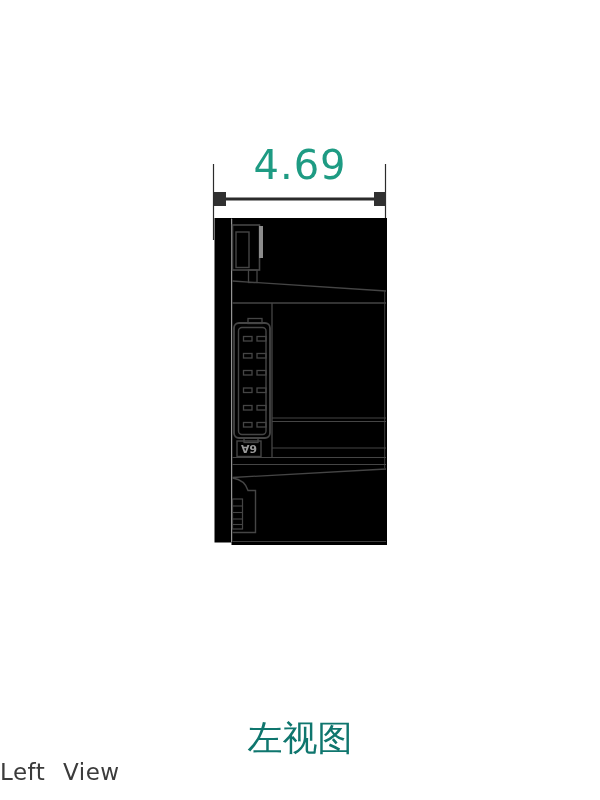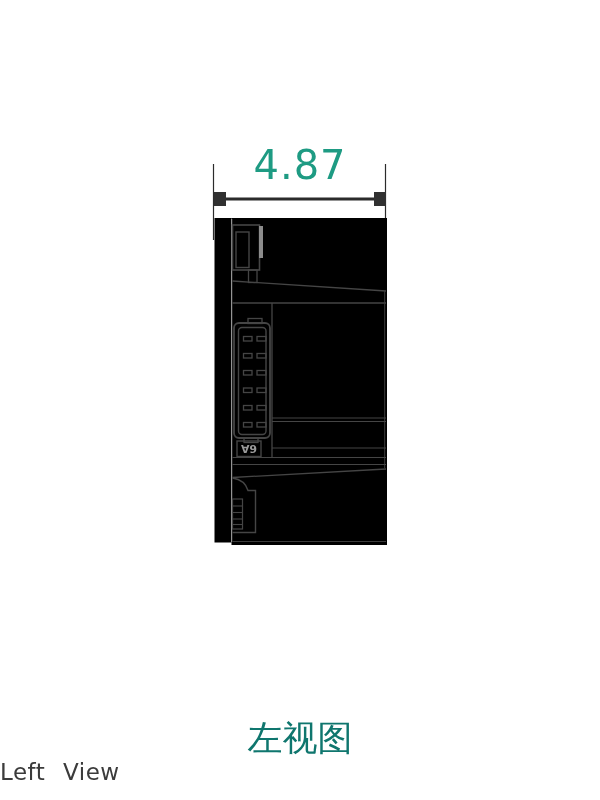--- a/index.html
+++ b/index.html
@@ -100,20 +100,20 @@
         <path d="M 232.5,478 Q 245,480 248,490.5 L 255.5,490.5 L 255.5,532.5 L 232.5,532.5" fill="none" stroke="#454545" stroke-width="1.4"></path>
         <rect x="232.5" y="499" width="10" height="30" fill="none" stroke="#454545" stroke-width="1.2"></rect>
         <line x1="232.5" y1="506" x2="242.5" y2="506" stroke="#454545" stroke-width="1.1"></line>
         <line x1="232.5" y1="512.5" x2="242.5" y2="512.5" stroke="#454545" stroke-width="1.1"></line>
         <line x1="232.5" y1="519" x2="242.5" y2="519" stroke="#454545" stroke-width="1.1"></line>
         <line x1="232.5" y1="524.5" x2="242.5" y2="524.5" stroke="#454545" stroke-width="1.1"></line>
       </g>
     </g>
   </svg>
 
-  <div class="dim-value">4.87</div>
+  <div class="dim-value">4.69</div>
 
   <div class="conn-label">6A</div>
 
   <div class="caption-zh">左视图</div>
   <div class="caption-en">Left View</div>
 
 </div>
 
 </body></html>

